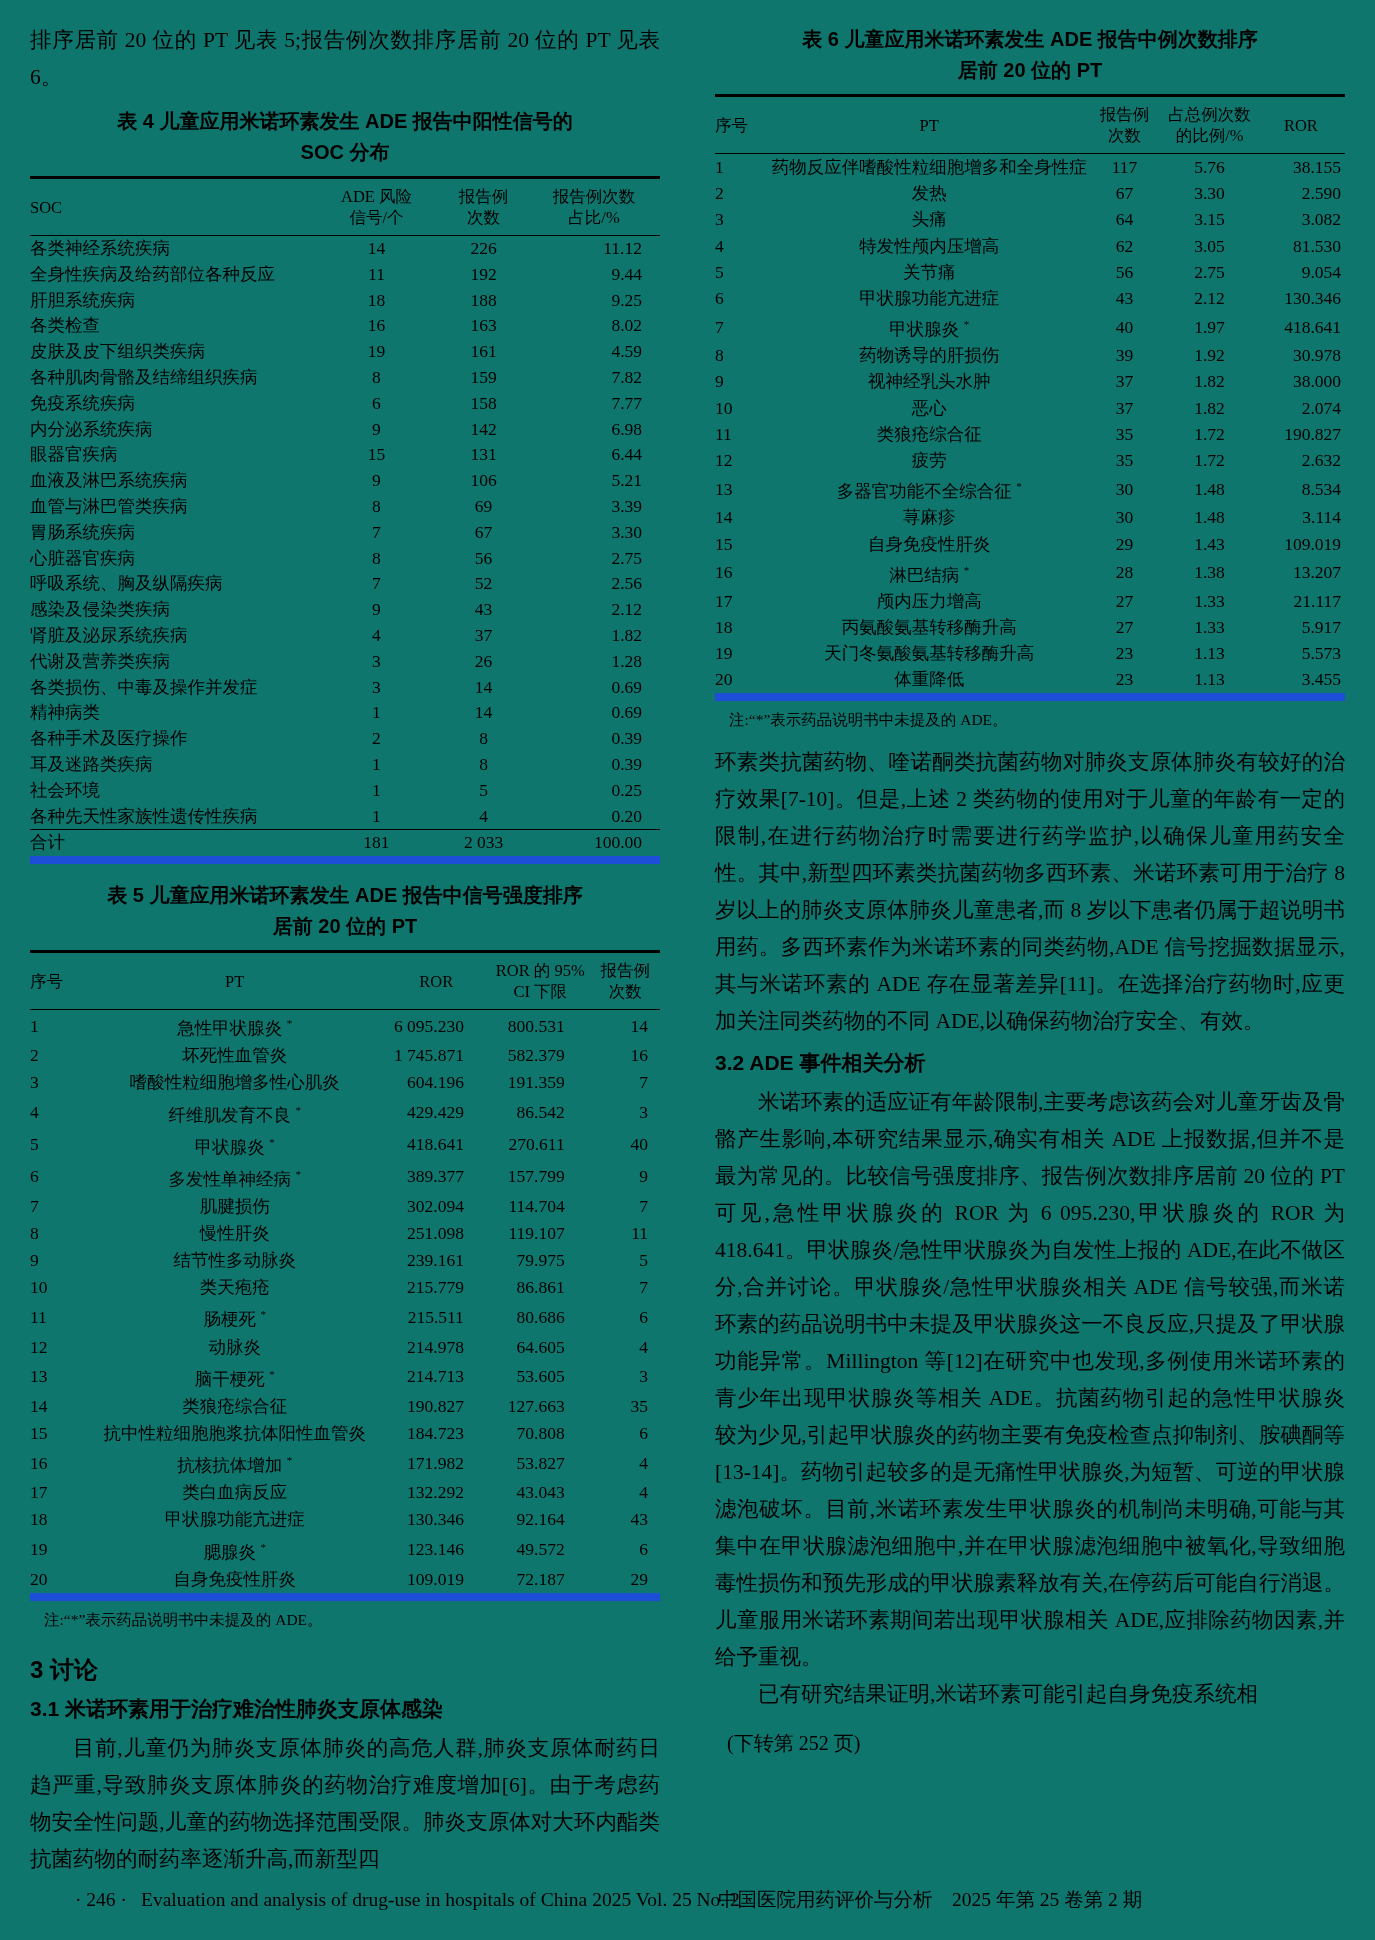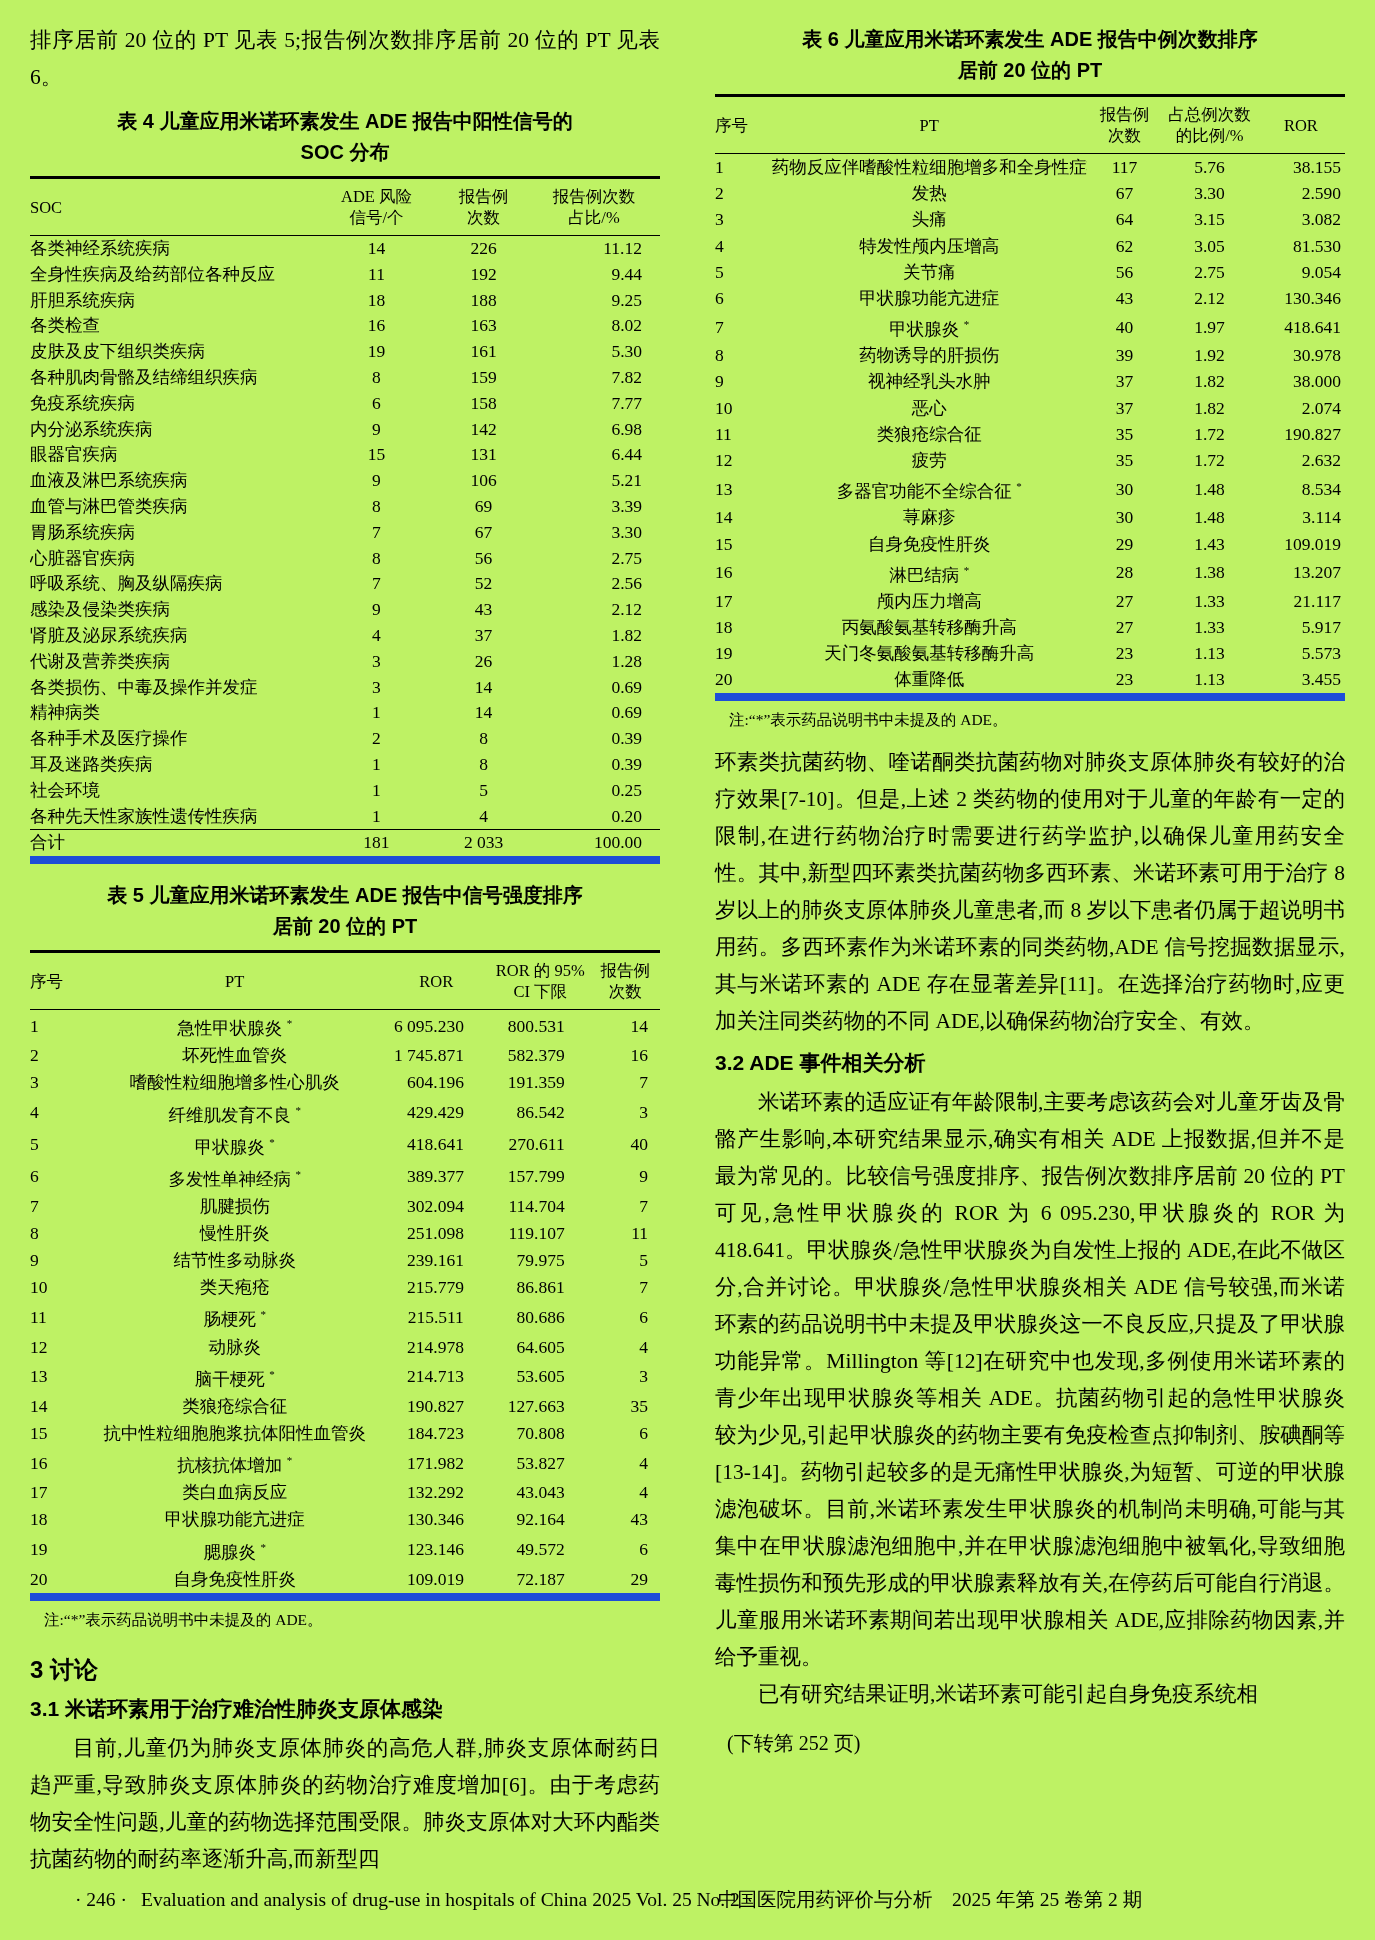--- a/index.html
+++ b/index.html
@@ -1,19 +1,19 @@
 <!DOCTYPE html>
 <html><head>
 <meta charset="utf-8">
 <style>
   html,body{margin:0;padding:0;background:#e8e8e8;}
   .page{
     position:relative;
     width:1375px;height:1940px;
-    background:#bef264;
+    background:#0f766e;
     color:#000;
     font-family:"Liberation Serif","DejaVu Serif",serif;
     overflow:hidden;
     margin:0 auto;
   }
   .col{position:absolute;top:0;width:630px;}
   .col-left{left:30px;padding-top:22px;}
   .col-right{left:715px;padding-top:24px;}
 
   .body-text{
@@ -159,21 +159,21 @@
             <tr>
               <td>各类检查</td>
               <td>16</td>
               <td>163</td>
               <td>8.02</td>
             </tr>
             <tr>
               <td>皮肤及皮下组织类疾病</td>
               <td>19</td>
               <td>161</td>
-              <td>5.30</td>
+              <td>4.59</td>
             </tr>
             <tr>
               <td>各种肌肉骨骼及结缔组织疾病</td>
               <td>8</td>
               <td>159</td>
               <td>7.82</td>
             </tr>
             <tr>
               <td>免疫系统疾病</td>
               <td>6</td>

